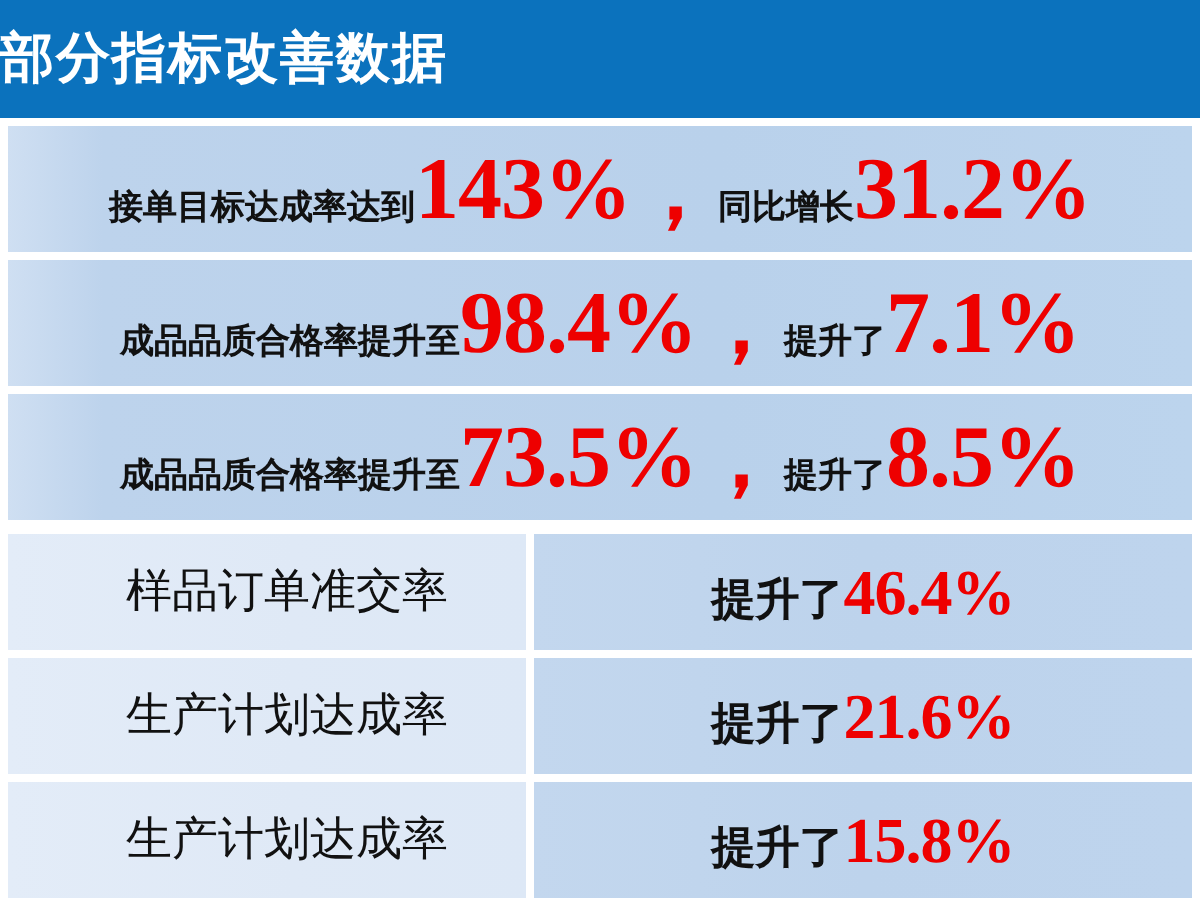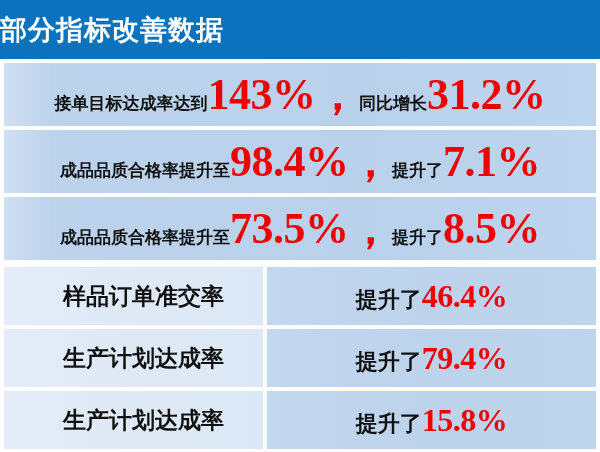--- a/index.html
+++ b/index.html
@@ -113,21 +113,21 @@
     width: 329px;
     height: 58px;
     background: linear-gradient(to right, #c3d7ee 0%, #bdd3ec 50%, #bed4ed 100%);
     display: flex;
     align-items: center;
     justify-content: center;
     box-sizing: border-box;
   }
   .cell-label-text {
     color: #111111;
-    font-weight: bold;
+    font-weight: normal;
     font-size: 23px;
     line-height: 1;
     white-space: nowrap;
     margin-left: 20px;
   }
   .cell-value-text {
     color: #111111;
     font-weight: bold;
     font-size: 22px;
     line-height: 1;
@@ -171,21 +171,21 @@
       <div class="cell-value">
         <span class="cell-value-text"><span>提升了</span><span class="big">46.4%</span></span>
       </div>
     </div>
 
     <div class="pair-row p2">
       <div class="cell-label">
         <span class="cell-label-text">生产计划达成率</span>
       </div>
       <div class="cell-value">
-        <span class="cell-value-text"><span>提升了</span><span class="big">79.4%</span></span>
+        <span class="cell-value-text"><span>提升了</span><span class="big">21.6%</span></span>
       </div>
     </div>
 
     <div class="pair-row p3">
       <div class="cell-label">
         <span class="cell-label-text">生产计划达成率</span>
       </div>
       <div class="cell-value">
         <span class="cell-value-text"><span>提升了</span><span class="big">15.8%</span></span>
       </div>

